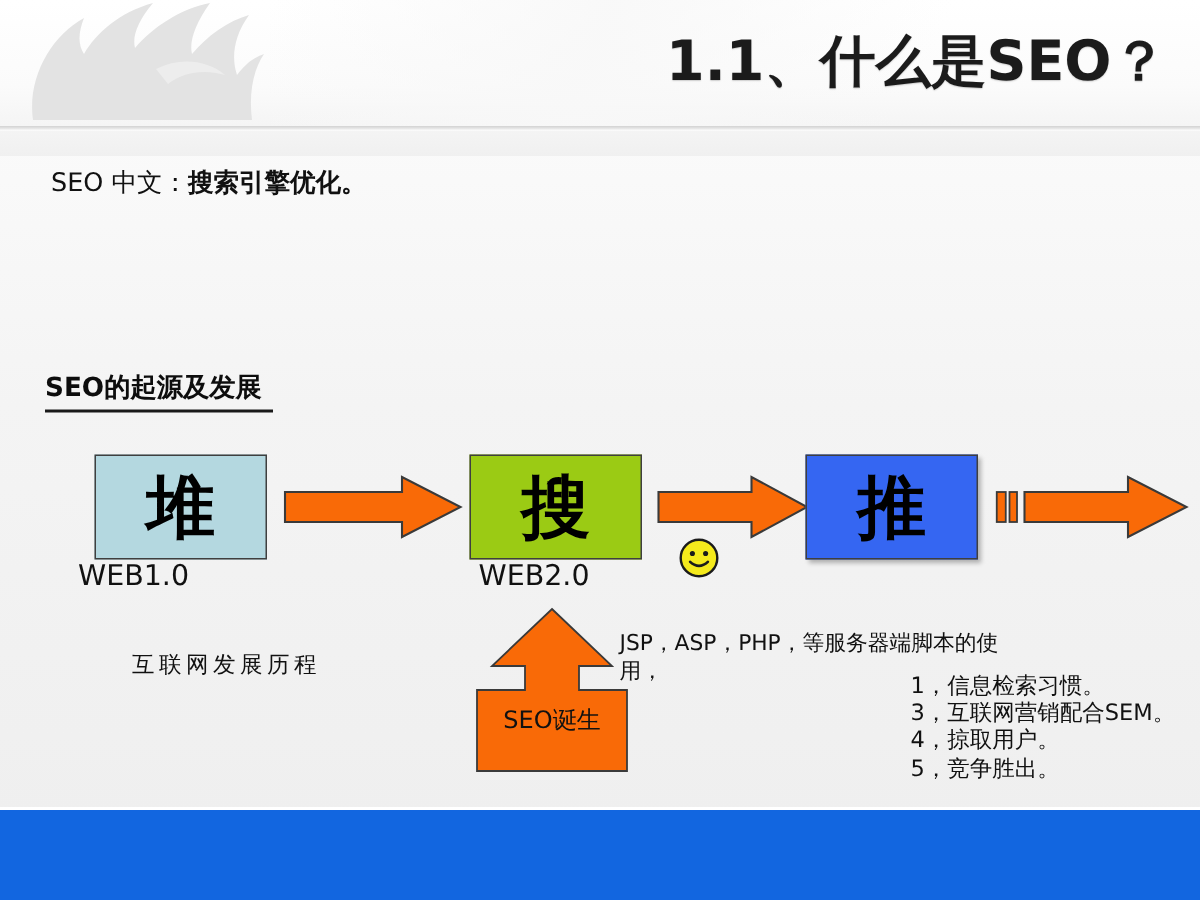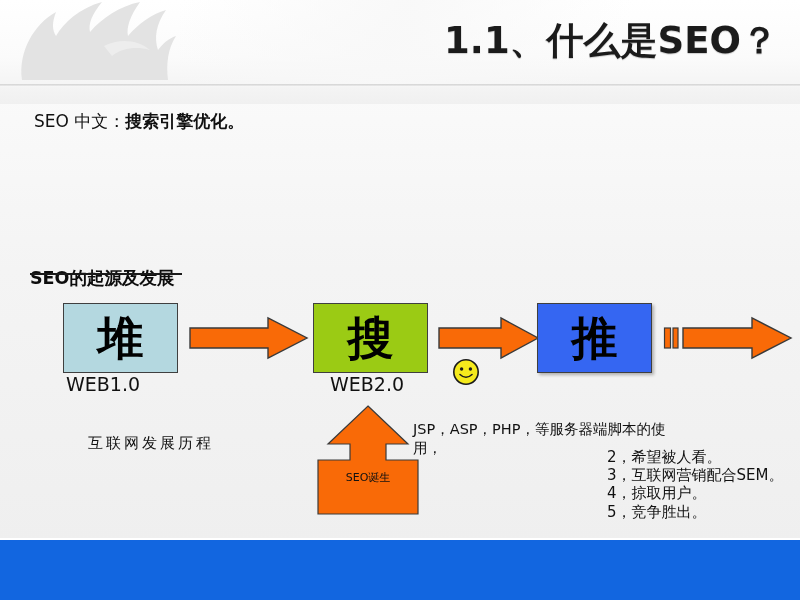--- a/index.html
+++ b/index.html
@@ -50,21 +50,21 @@
   }
   #lead-line .bold { font-weight: bold; }
 
   #para {
     position: absolute; left: 28px; top: 146px; width: 748px;
     font-size: 18.6px; line-height: 29px; color: #101010;
     text-align: justify; text-indent: 2em;
   }
 
   #subhead {
-    position: absolute; left: 30px; top: 266px;
+    position: absolute; left: 30px; top: 246px;
     font-size: 17.5px; font-weight: bold; color: #0d0d0d;
   }
   #subhead-underline {
     position: absolute; left: 30px; top: 273px; width: 152px; height: 2px;
     background: #1a1a1a;
   }
 
   
   #diagram { position: absolute; left: 0; top: 0; width: 800px; height: 540px; }
 
@@ -75,34 +75,34 @@
     font-size: 46px; font-weight: bold; color: #000000;
     line-height: 1;
   }
   #box-web1 { left: 63px;  top: 303px; width: 113px; height: 68px; background: #b4d8e0; }
   #box-web2 { left: 313px; top: 303px; width: 113px; height: 68px; background: #9bcb14; }
   #box-web3 { left: 537px; top: 303px; width: 113px; height: 68px; background: #3566f2; box-shadow: 2px 2px 3px rgba(0,0,0,0.28); }
 
   .stage-label {
     position: absolute; font-size: 19px; color: #111111; white-space: nowrap;
   }
-  #label-web1 { left: 66px;  top: 373px; }
-  #label-web2 { left: 330px; top: 373px; text-align: right; }
+  #label-web1 { left: 52px;  top: 373px; }
+  #label-web2 { left: 319px; top: 373px; text-align: right; }
 
   .arrow-svg { position: absolute; }
   #arrow1 { left: 188px; top: 315px; }
   #arrow2 { left: 437px; top: 315px; }
   #arrow3 { left: 663px; top: 315px; }
 
   #smiley { position: absolute; left: 452px; top: 358px; }
 
   #seo-birth-arrow { position: absolute; left: 316px; top: 404px; }
   #seo-birth-label {
     position: absolute; left: 316px; top: 470px; width: 104px;
-    text-align: center; font-size: 11px; color: #111111;
+    text-align: center; font-size: 16px; color: #111111;
   }
 
   #history-label {
     position: absolute; left: 88px; top: 434px;
     font-size: 15px; color: #111111; letter-spacing: 3px;
   }
 
   #note-script {
     position: absolute; left: 413px; top: 420px;
     font-size: 14.5px; line-height: 19px; color: #111111; width: 260px;
@@ -183,21 +183,21 @@
     <svg id="seo-birth-arrow" width="104" height="112" viewBox="0 0 104 112">
       <path d="M52 2 L92 40 L70 40 L70 56 L102 56 L102 110 L2 110 L2 56 L34 56 L34 40 L12 40 Z" fill="#f96a07" stroke="#3a3a3a" stroke-width="1.2" stroke-linejoin="miter"></path>
     </svg>
     <div id="seo-birth-label">SEO诞生</div>
 
     <div id="history-label">互联网发展历程</div>
 
     <div id="note-script">JSP，ASP，PHP，等服务器端脚本的使用，</div>
 
     <div id="note-list">
-      <div>2，希望被人看。</div>
+      <div>1，信息检索习惯。</div>
       <div>3，互联网营销配合SEM。</div>
       <div>4，掠取用户。</div>
       <div>5，竞争胜出。</div>
     </div>
   </div>
 
   <div id="footer">
     
   </div>
 

